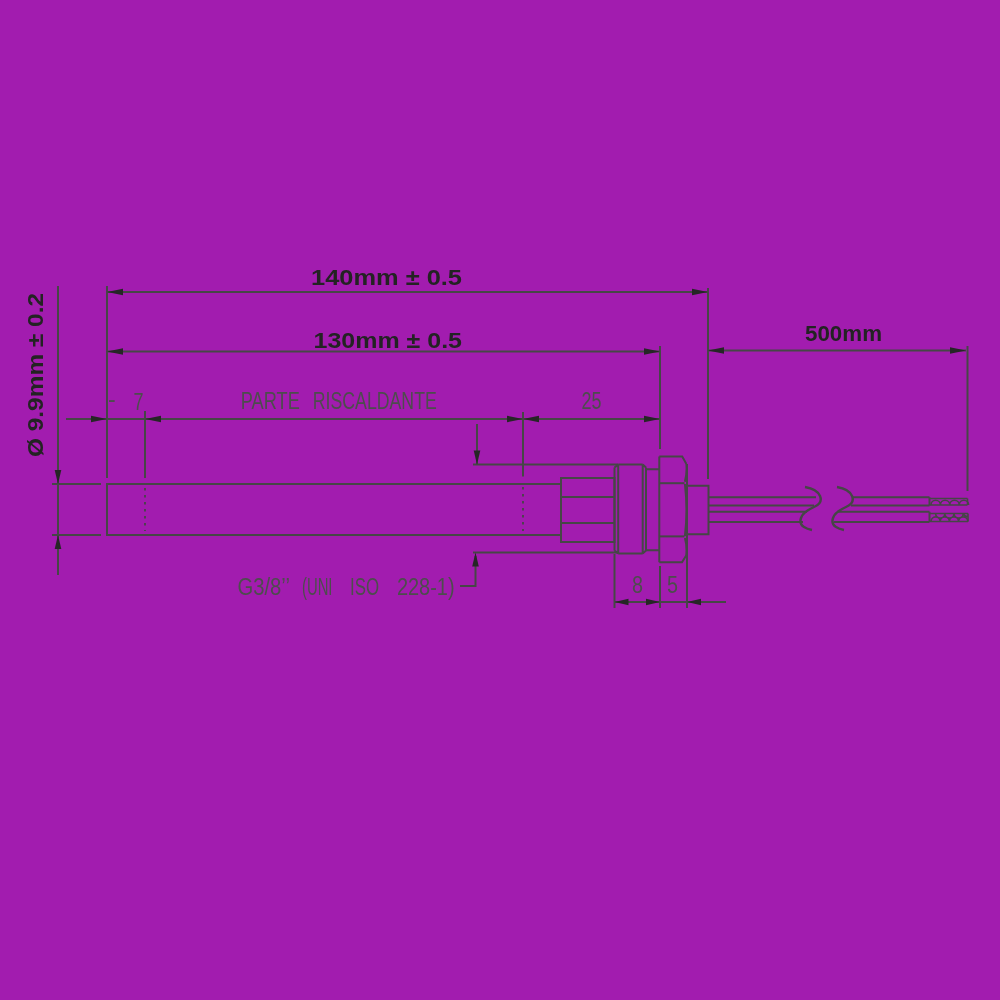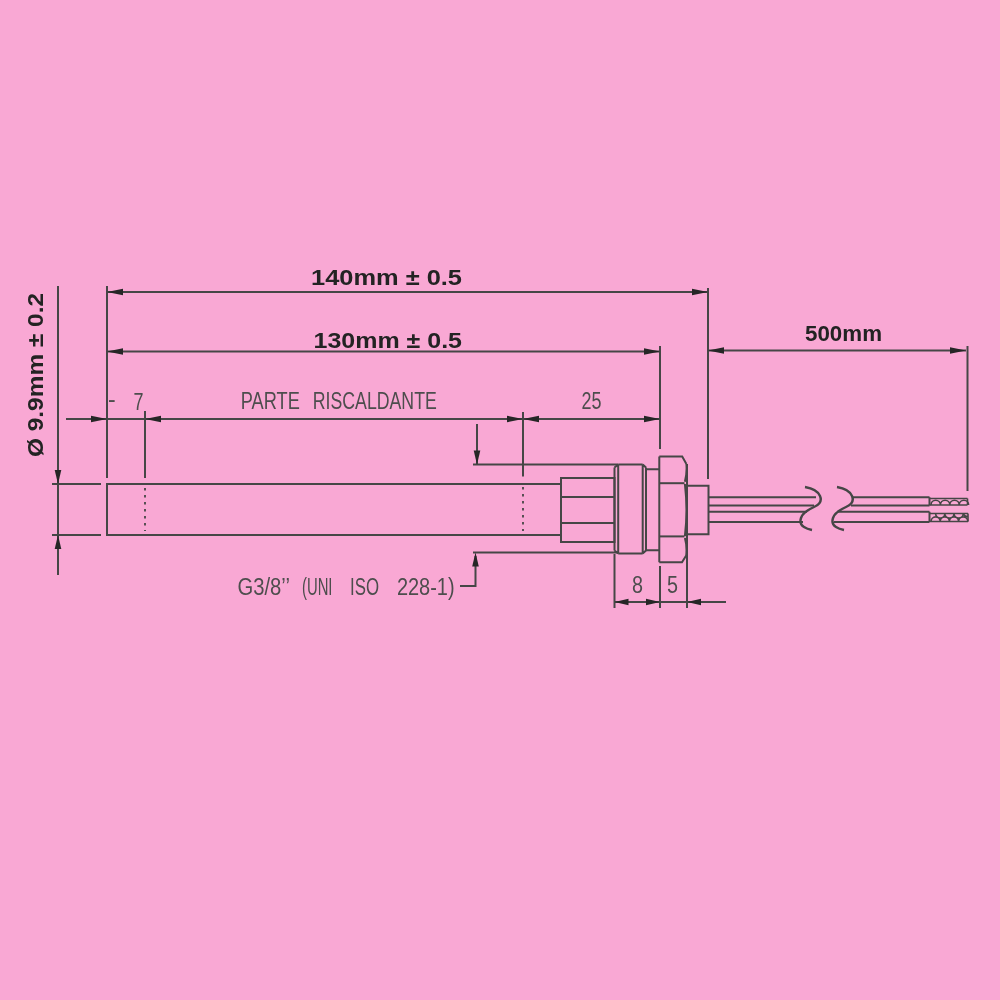--- a/index.html
+++ b/index.html
@@ -1,16 +1,16 @@
 <!DOCTYPE html>
 <html><head>
 <meta charset="utf-8">
 <style>
   html,body{margin:0;padding:0;background:#fdfdfd;}
-  .page{position:relative;width:1000px;height:1000px;background:#f9a8d4;overflow:hidden;}
+  .page{position:relative;width:1000px;height:1000px;background:#a21caf;overflow:hidden;}
   svg{position:absolute;left:0;top:0;}
   text{font-family:"Liberation Sans", sans-serif;}
   .bold{font-weight:bold;fill:#232323;font-size:22px;}
   .cad{fill:#4d4d4d;font-size:23px;}
 </style>
 </head>
 <body>
 <div class="page">
 <svg width="1000" height="1000" viewBox="0 0 1000 1000">
   <g fill="none" stroke="#464646" stroke-width="2">

